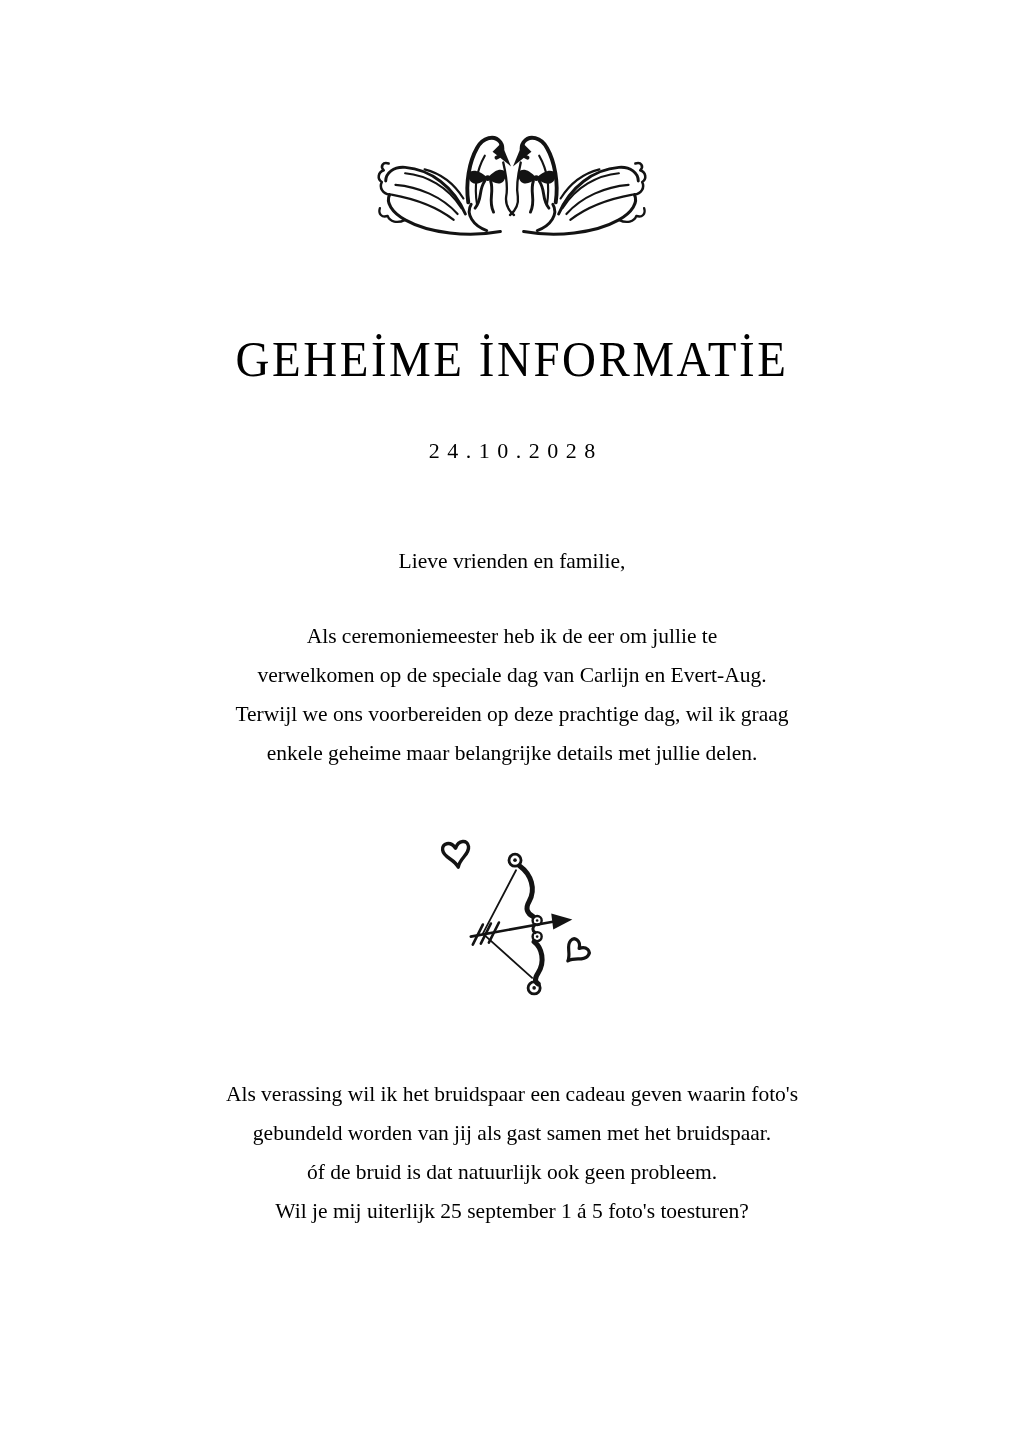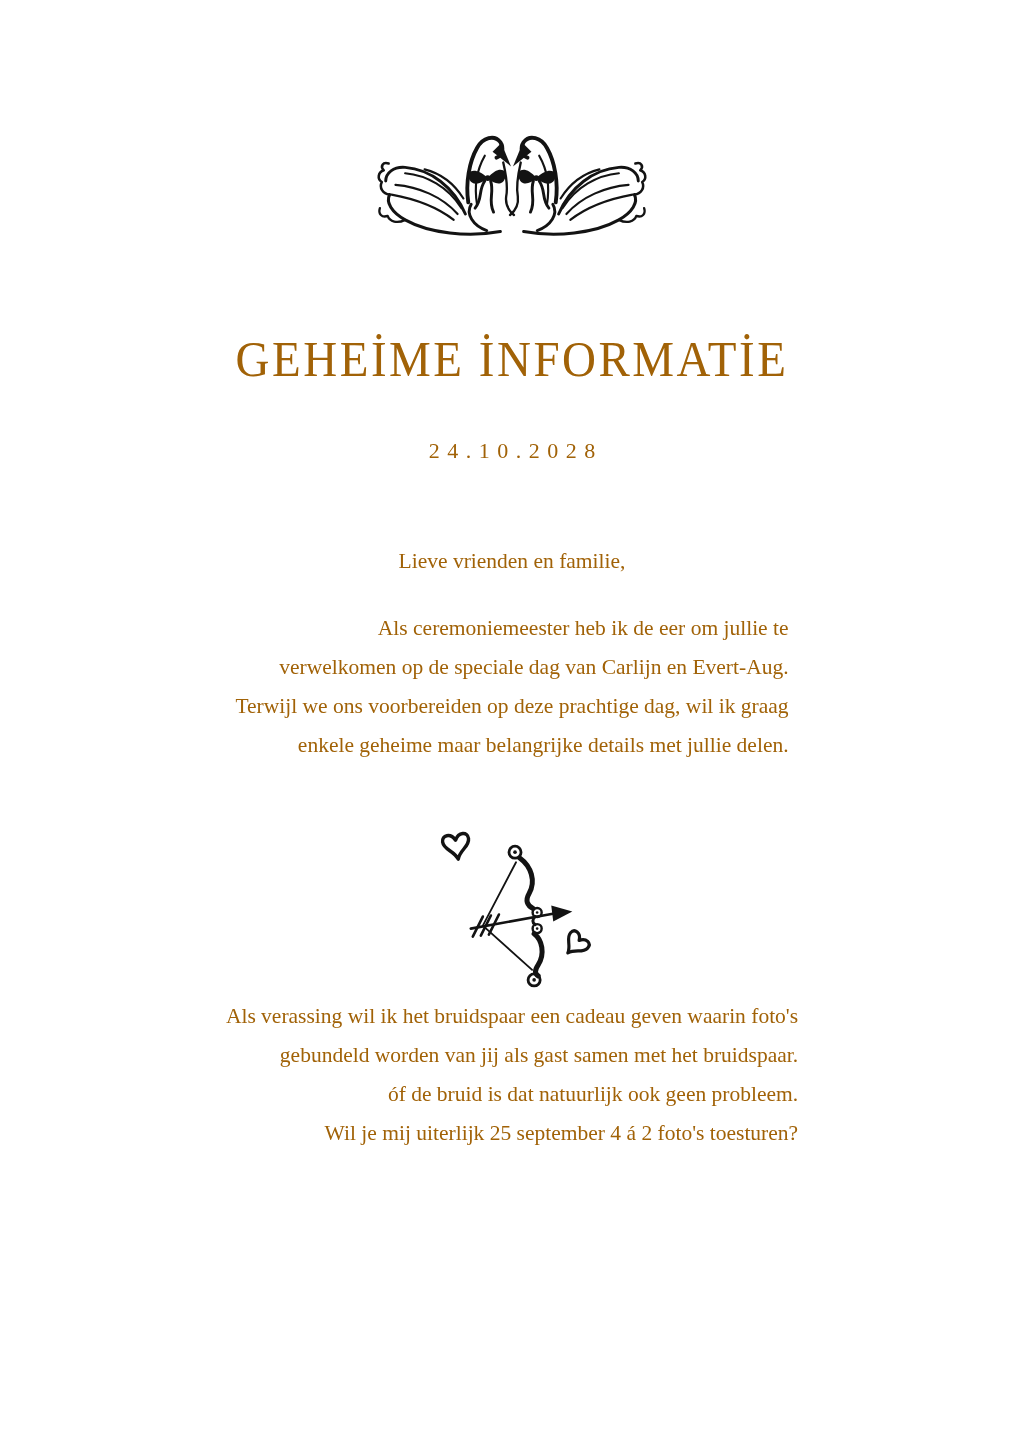--- a/index.html
+++ b/index.html
@@ -2,21 +2,21 @@
 <html><head>
 <meta charset="utf-8">
 <style>
   html, body { margin: 0; padding: 0; background: #ffffff; }
   .page {
     position: relative;
     width: 1024px;
     height: 1448px;
     margin: 0 auto;
     background: #ffffff;
-    color: #a16207;
+    color: #000000;
     font-family: "Liberation Serif", serif;
     display: flex;
     flex-direction: column;
     align-items: center;
     overflow: hidden;
   }
   .swans { margin-top: 122px; width: 272px; height: 118px; }
   .title {
     margin-top: 92px;
     font-size: 47px;
@@ -28,26 +28,26 @@
   }
   .date {
     margin-top: 52px;
     font-size: 22px;
     letter-spacing: 0.34em;
     text-indent: 0.34em;
   }
   .bodytext {
     font-size: 21.5px;
     line-height: 39px;
-    text-align: right;
+    text-align: center;
   }
   .greeting { margin-top: 78px; }
-  .para1 { margin-top: 28px; }
+  .para1 { margin-top: 36px; }
   .cupid { margin-top: 56px; width: 172px; height: 176px; }
-  .para2 { }
+  .para2 { margin-top: 70px; }
   svg .ink { stroke: #131313; fill: none; stroke-linecap: round; stroke-linejoin: round; }
   svg .fill { fill: #131313; stroke: none; }
 </style>
 </head>
 <body>
 
 <div class="page">
 
   <svg class="swans" viewBox="0 0 280 120" xmlns="http://www.w3.org/2000/svg">
     <g id="swanL">
@@ -127,16 +127,16 @@
 
     <path class="ink" stroke-width="5" d="M 107 112 C 115 118 118 132 111 143 C 107 149 108 152 111 154"></path>
     <circle class="ink" stroke-width="2.8" cx="107" cy="158" r="6"></circle>
     <circle class="fill" cx="107" cy="158" r="1.8"></circle>
   </svg>
 
   <div class="bodytext para2">
       <div class="line">Als verassing wil ik het bruidspaar een cadeau geven waarin foto's</div>
       <div class="line">gebundeld worden van jij als gast samen met het bruidspaar.</div>
       <div class="line">óf de bruid is dat natuurlijk ook geen probleem.</div>
-      <div class="line">Wil je mij uiterlijk 25 september 4 á 2 foto's toesturen?</div>
+      <div class="line">Wil je mij uiterlijk 25 september 1 á 5 foto's toesturen?</div>
     </div>
 
 </div>
 
 </body></html>

